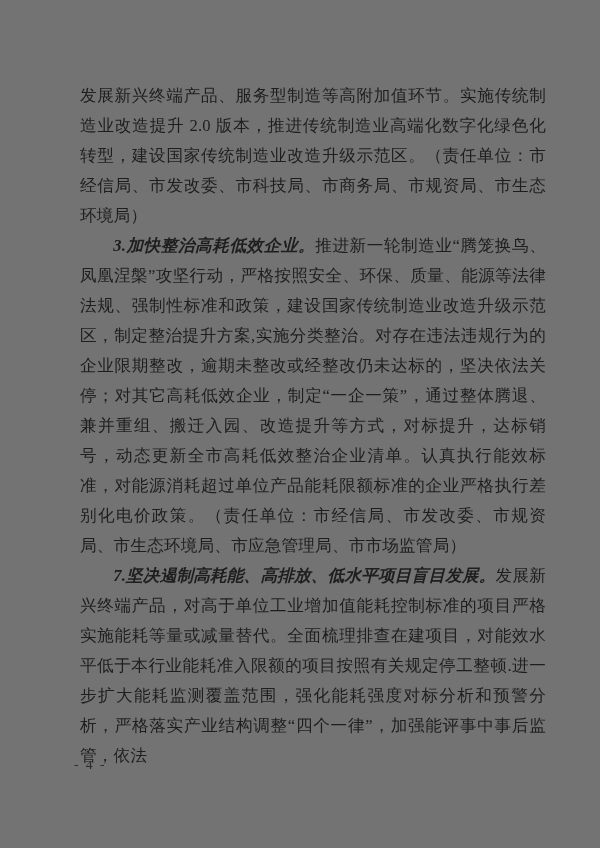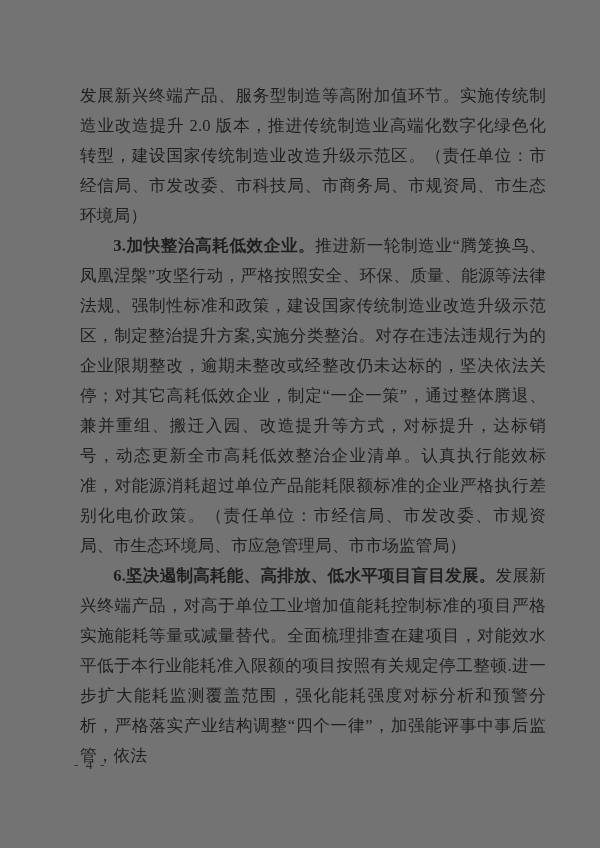--- a/index.html
+++ b/index.html
@@ -31,20 +31,21 @@
   .para {
     margin: 0;
     padding: 0;
     text-indent: 2em;
   }
   .para.continuation {
     text-indent: 0;
   }
   .para .lead {
     font-weight: bold;
+    font-style: italic;
   }
   .para.section-heading {
     font-weight: normal;
   }
   .page-number {
     position: absolute;
     left: 74px;
     top: 755px;
     font-size: 13.5px;
     line-height: 20px;
@@ -56,18 +57,18 @@
 <body>
 
 <div class="page">
   <div class="content">
 
     <p class="para continuation">发展新兴终端产品、服务型制造等高附加值环节。实施传统制造业改造提升 2.0 版本，推进传统制造业高端化数字化绿色化转型，建设国家传统制造业改造升级示范区。（责任单位：市经信局、市发改委、市科技局、市商务局、市规资局、市生态环境局）</p>
 
     <p class="para"><span class="lead">3.加快整治高耗低效企业。</span><span>推进新一轮制造业“腾笼换鸟、凤凰涅槃”攻坚行动，严格按照安全、环保、质量、能源等法律法规、强制性标准和政策，建设国家传统制造业改造升级示范区，制定整治提升方案,实施分类整治。对存在违法违规行为的企业限期整改，逾期未整改或经整改仍未达标的，坚决依法关停；对其它高耗低效企业，制定“一企一策”，通过整体腾退、兼并重组、搬迁入园、改造提升等方式，对标提升，达标销号，动态更新全市高耗低效整治企业清单。认真执行能效标准，对能源消耗超过单位产品能耗限额标准的企业严格执行差别化电价政策。（责任单位：市经信局、市发改委、市规资局、市生态环境局、市应急管理局、市市场监管局）</span></p>
 
 
-    <p class="para"><span class="lead">6.坚决遏制高耗能、高排放、低水平项目盲目发展。</span><span>发展新兴终端产品，对高于单位工业增加值能耗控制标准的项目严格实施能耗等量或减量替代。全面梳理排查在建项目，对能效水平低于本行业能耗准入限额的项目按照有关规定停工整顿.进一步扩大能耗监测覆盖范围，强化能耗强度对标分析和预警分析，严格落实产业结构调整“四个一律”，加强能评事中事后监管，依法</span></p>
+    <p class="para"><span class="lead">7.坚决遏制高耗能、高排放、低水平项目盲目发展。</span><span>发展新兴终端产品，对高于单位工业增加值能耗控制标准的项目严格实施能耗等量或减量替代。全面梳理排查在建项目，对能效水平低于本行业能耗准入限额的项目按照有关规定停工整顿.进一步扩大能耗监测覆盖范围，强化能耗强度对标分析和预警分析，严格落实产业结构调整“四个一律”，加强能评事中事后监管，依法</span></p>
 
   </div>
 
   <div class="page-number">- 4 -</div>
 </div>
 
 </body></html>

